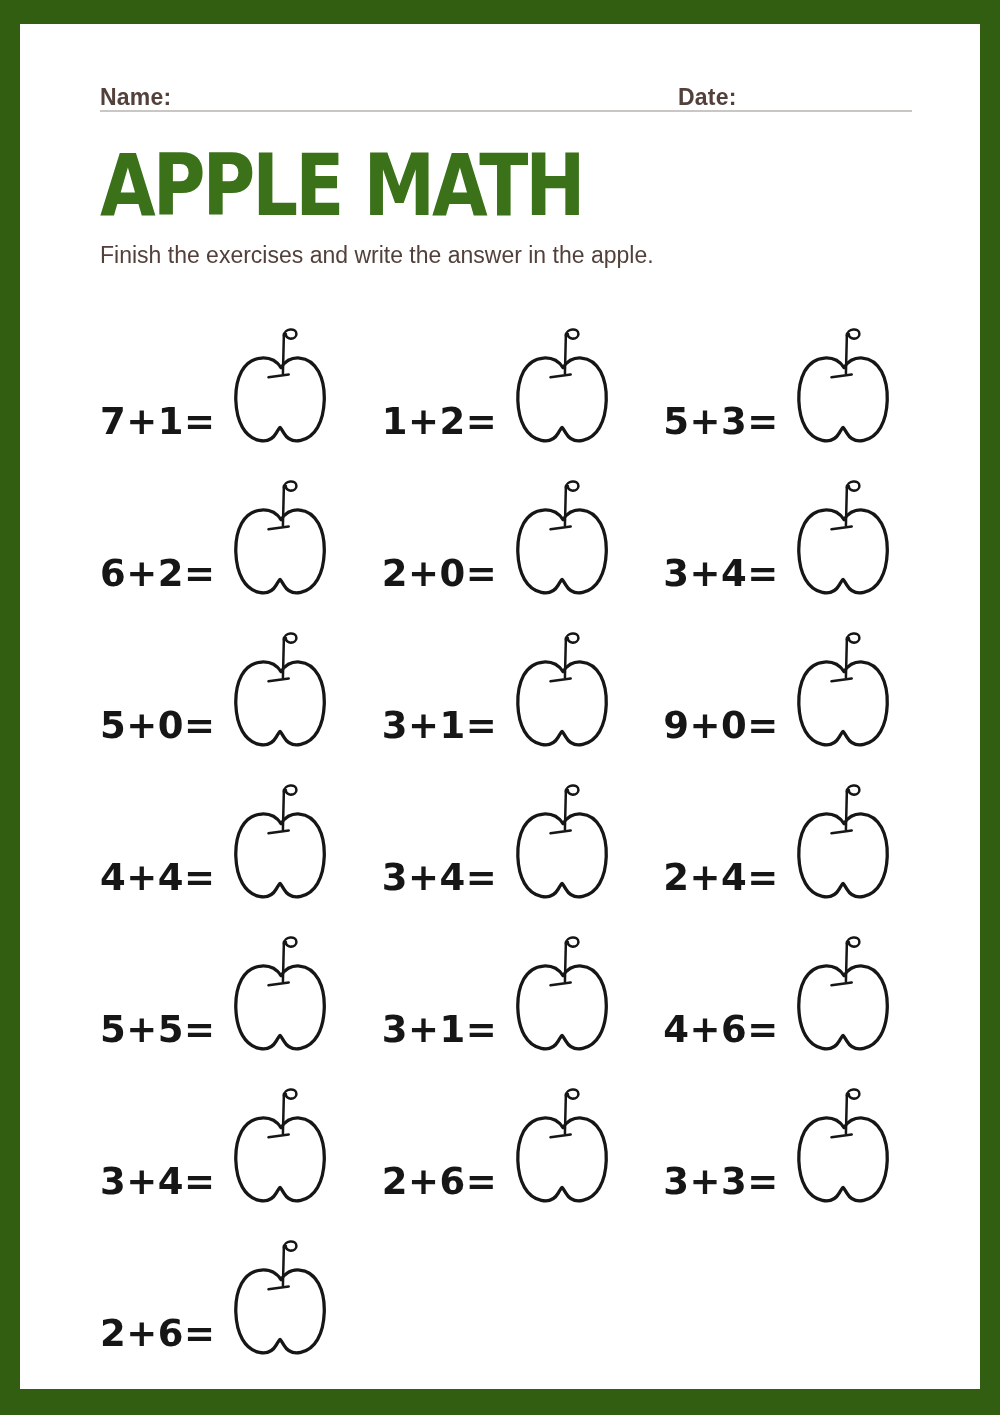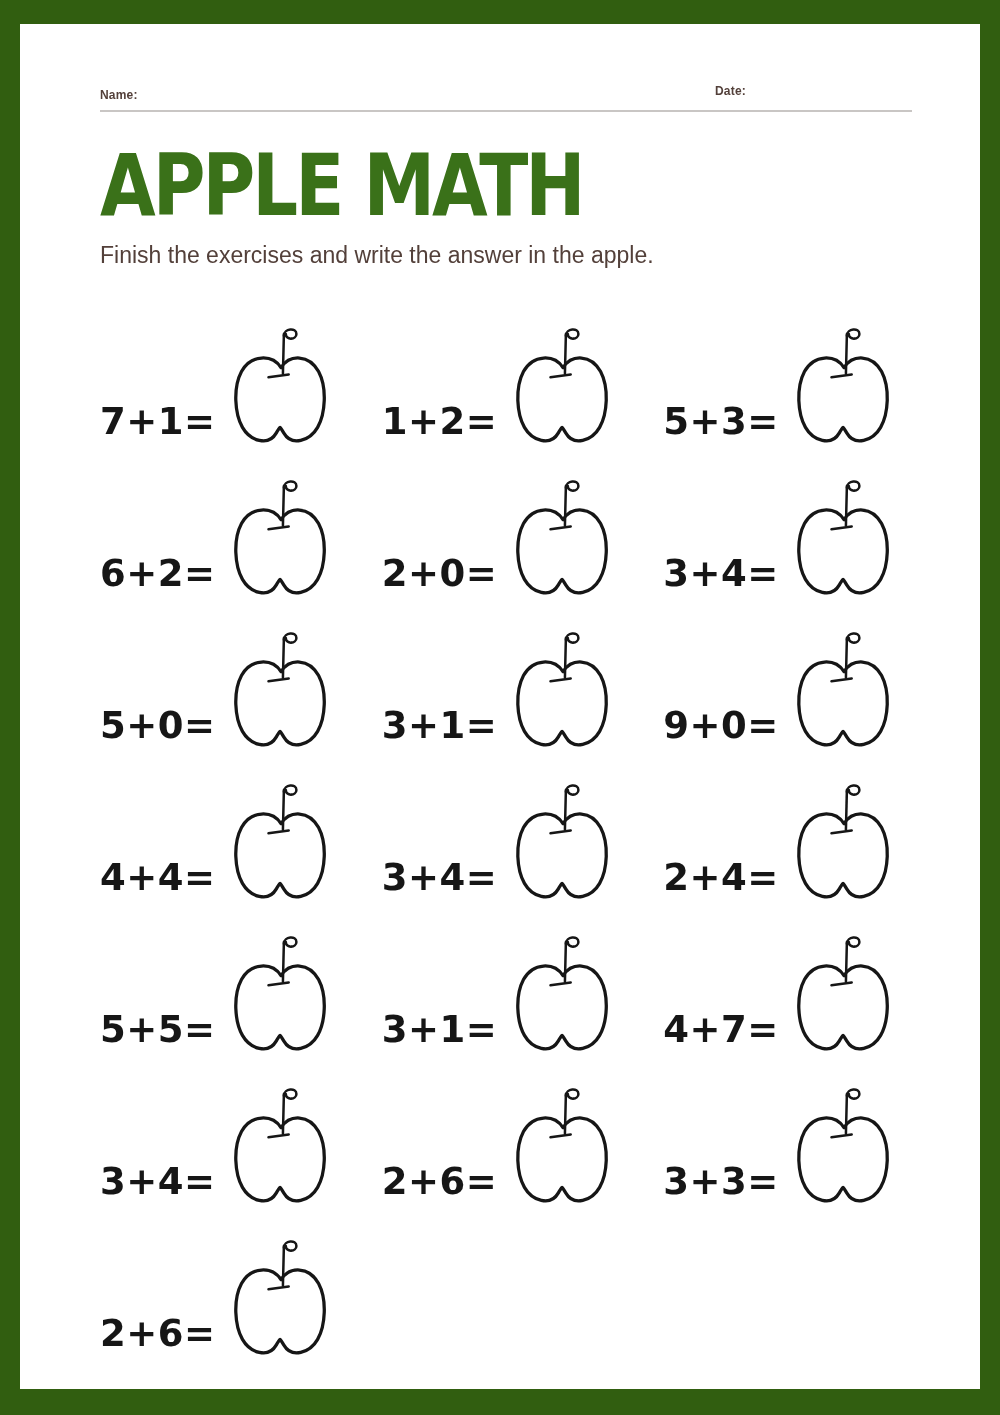--- a/index.html
+++ b/index.html
@@ -30,31 +30,30 @@
   }
   
   .header-line{
     position:relative;
     width:812px;
     border-bottom:2px solid var(--line-gray);
     padding-bottom:8px;
     height:28px;
   }
   .field-label{
-    font-size:12px;
+    font-size:23px;
     font-weight:600;
     letter-spacing:.2px;
     color:var(--text-brown);
     font-family:"Liberation Sans","DejaVu Sans",sans-serif;
   }
   .date-label{
     position:absolute;
     left:578px;
     top:0;
-    margin-left:37px;
   }
   
   .title{
     display:inline-block;
     margin-top:44px;
     font-size:72px;
     line-height:1;
     font-weight:bold;
     letter-spacing:-3px;
     color:var(--title-green);
@@ -241,21 +240,21 @@
 
       <div class="cell">
         <span class="eq">3+1=</span>
         <span class="apple-slot">
             <svg>
               <use href="#apple-shape"></use>
             </svg>
           </span>
       </div>
       <div class="cell">
-        <span class="eq">4+7=</span>
+        <span class="eq">4+6=</span>
         <span class="apple-slot">
             <svg>
               <use href="#apple-shape"></use>
             </svg>
           </span>
       </div>
       <div class="cell">
         <span class="eq">3+4=</span>
         <span class="apple-slot">
             <svg>

